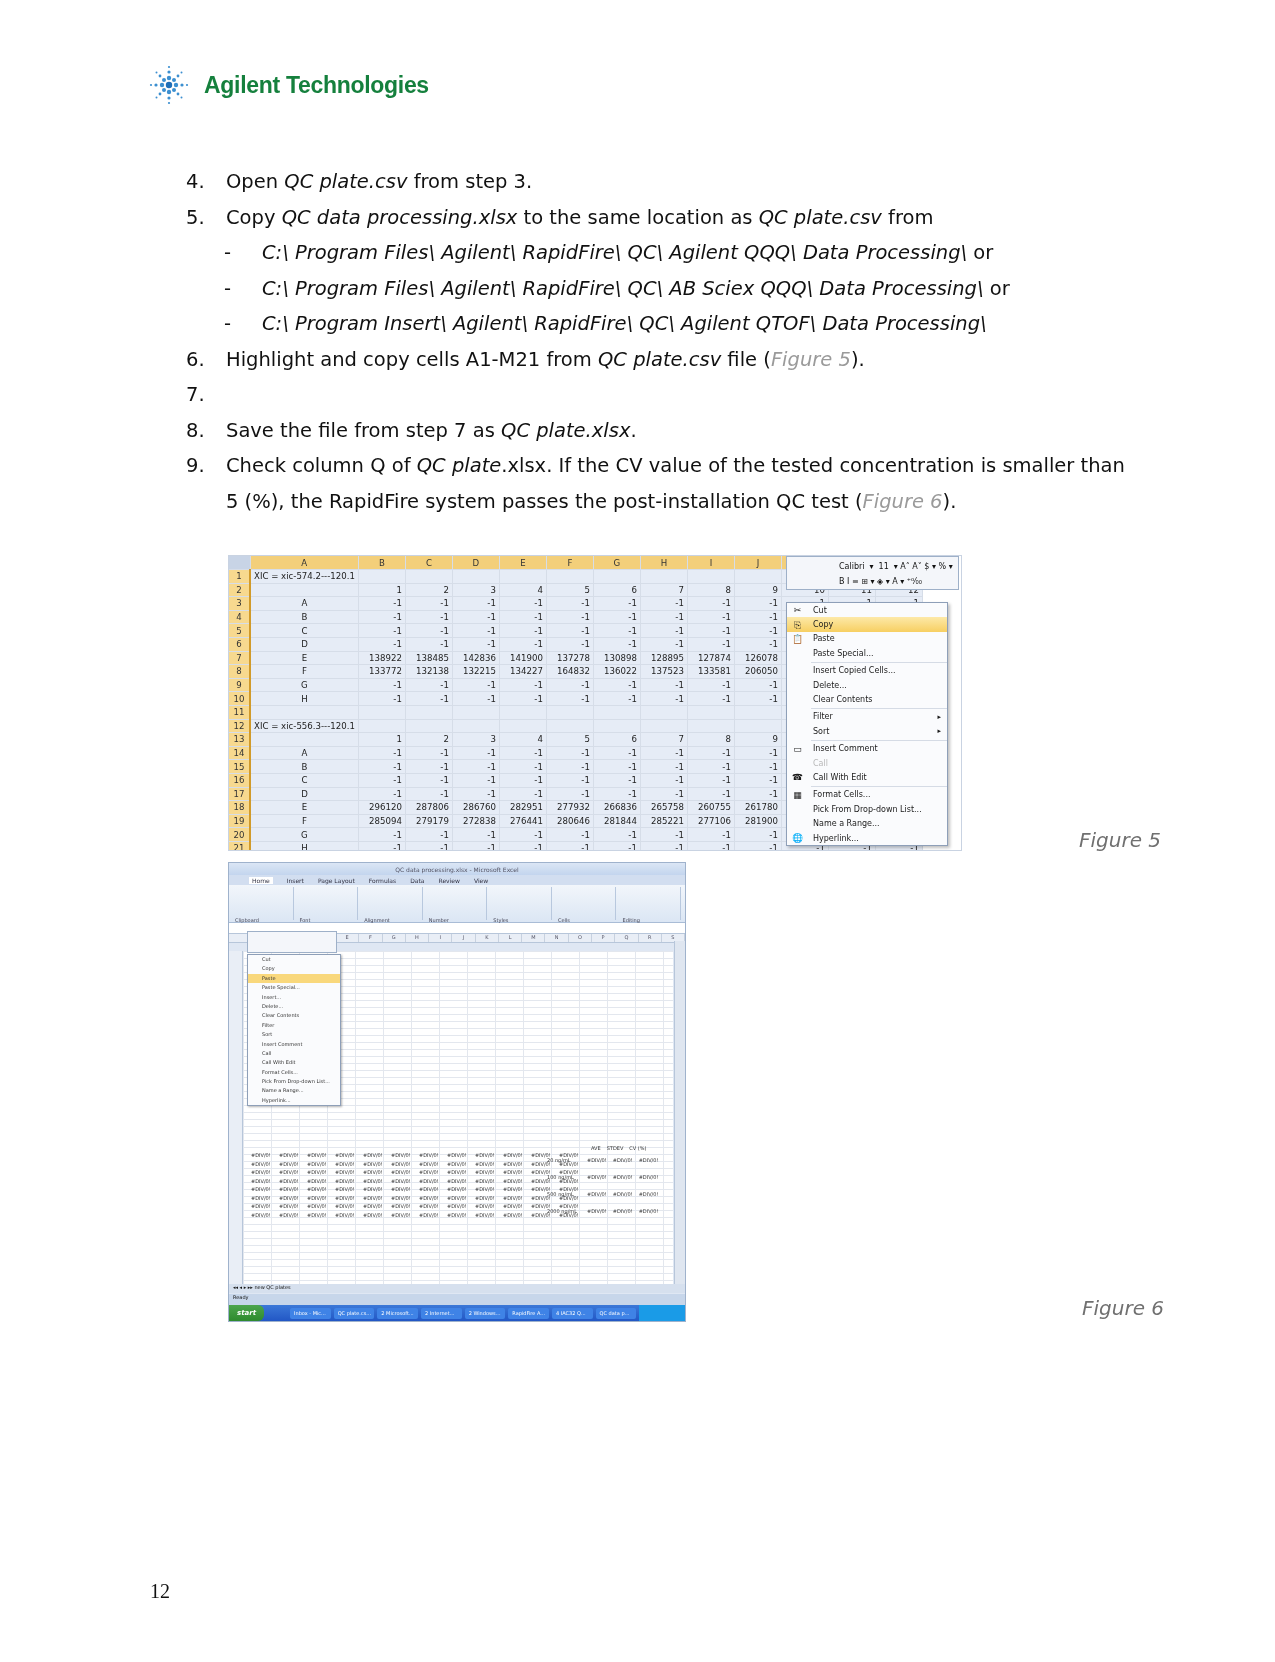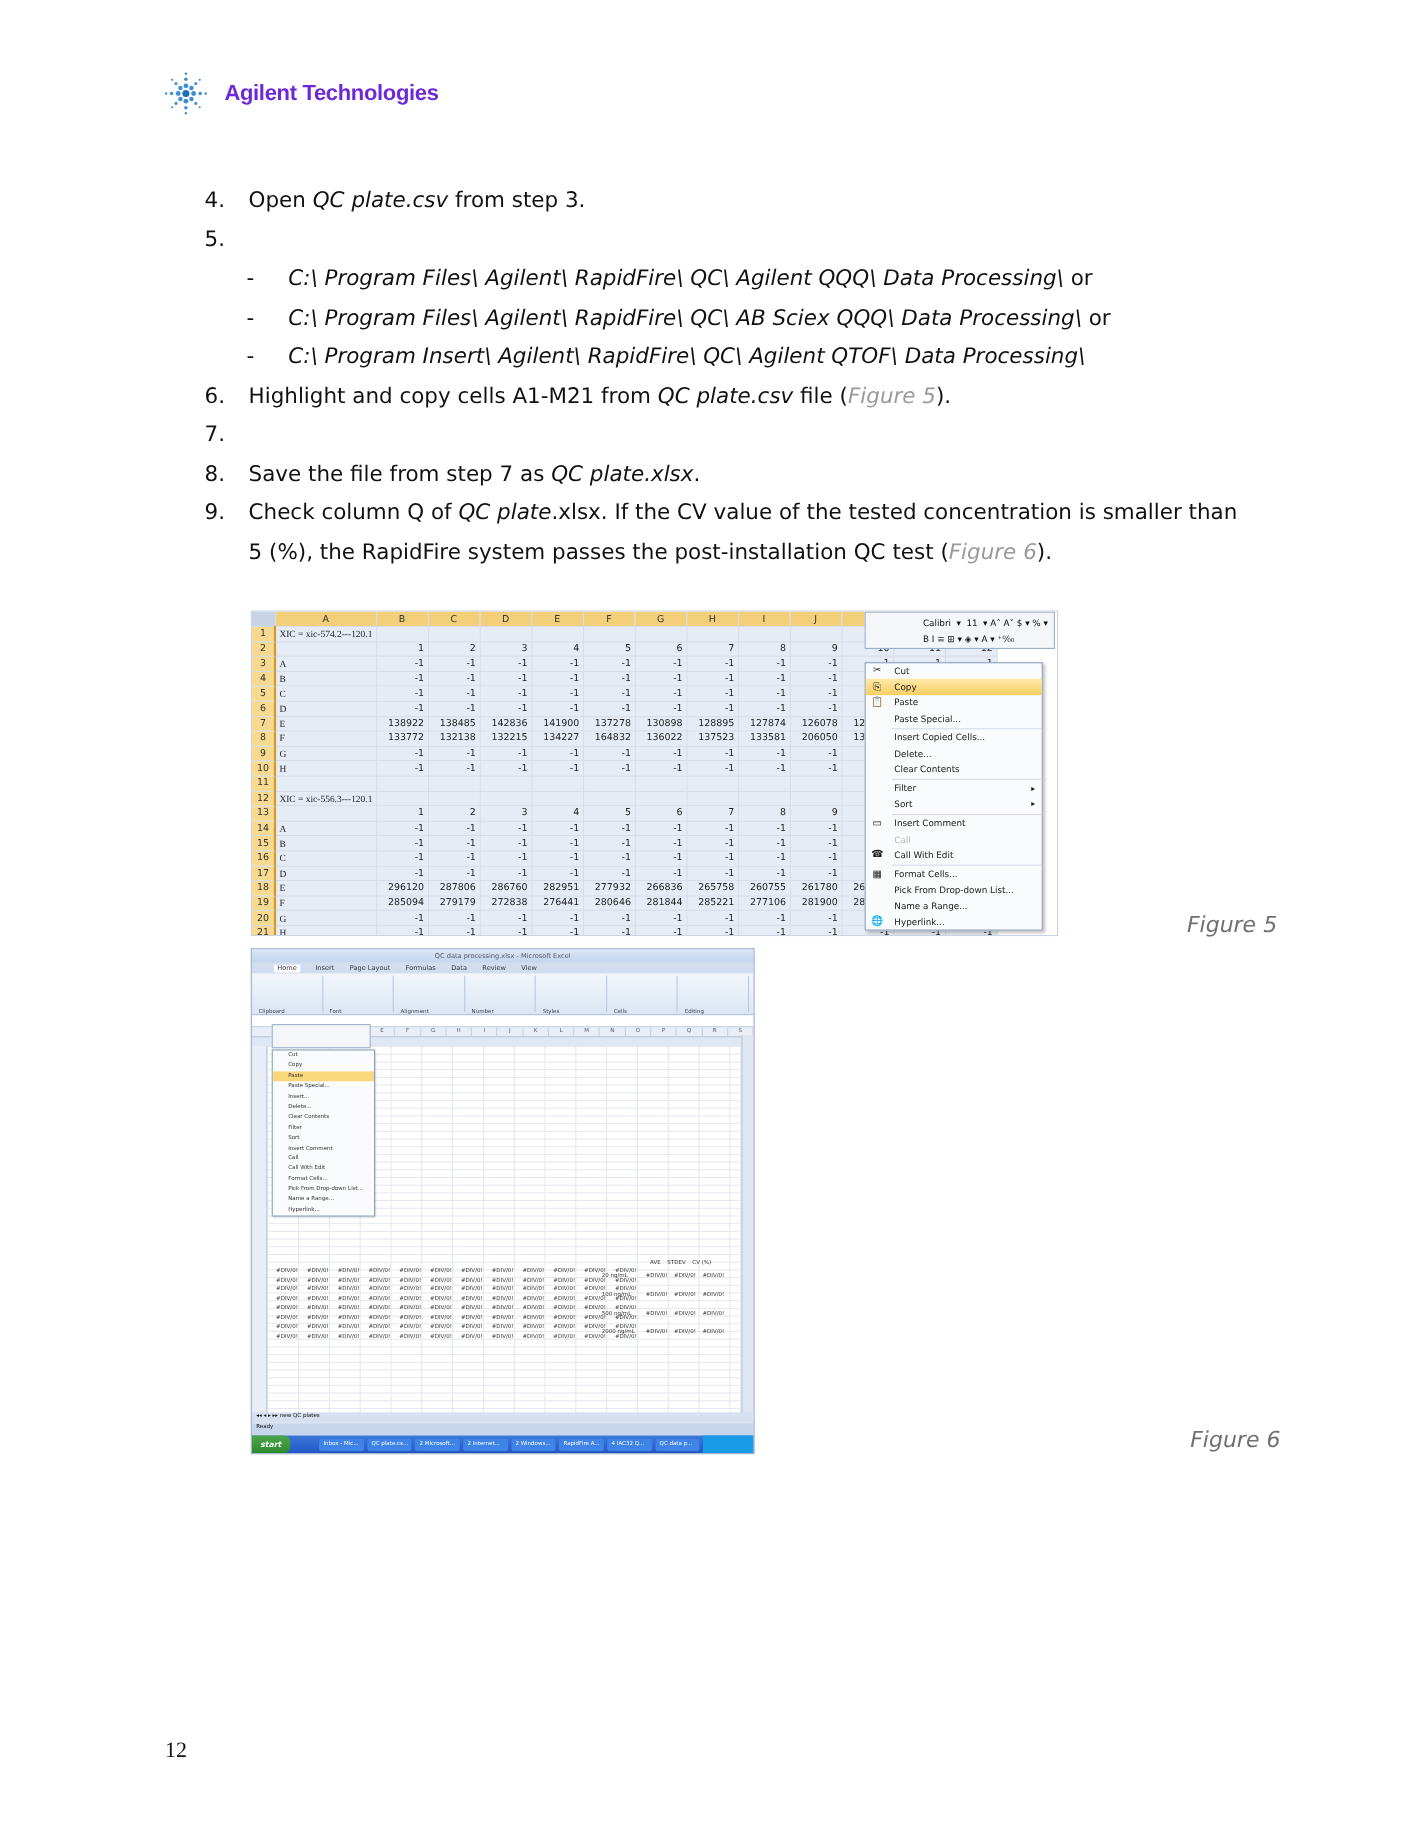--- a/index.html
+++ b/index.html
@@ -1,36 +1,36 @@
 <!DOCTYPE html>
 <html><head>
 <meta charset="utf-8">
 <style>
   html,body{margin:0;padding:0;background:#fff;}
   body{width:1275px;height:1662px;position:relative;overflow:hidden;font-family:"Liberation Sans",sans-serif;color:#111;}
   .logo{position:absolute;left:146px;top:62px;display:flex;align-items:center;gap:12px;}
   .logo-mark{width:46px;height:46px;position:relative;}
-  .logo-text{font-family:"Liberation Sans",sans-serif;font-weight:bold;font-size:20px;color:#6d28d9;letter-spacing:-0.3px;}
+  .logo-text{font-family:"Liberation Sans",sans-serif;font-weight:bold;font-size:23px;color:#15803d;letter-spacing:-0.3px;}
   .steps{position:absolute;left:186px;top:164px;width:980px;font-family:"DejaVu Sans",sans-serif;font-size:19.5px;line-height:35.5px;color:#111;}
   .step{display:flex;}
   .step .num{width:40px;flex:none;}
   .step.sub .num{width:76px;padding-left:38px;box-sizing:border-box;}
   .step.cont{padding-left:40px;}
   .i{font-style:italic;}
   .ref{color:#9a9a9a;font-style:italic;}
   .fig-label{position:absolute;font-family:"DejaVu Sans",sans-serif;font-style:italic;font-size:20px;color:#707070;}
   .page-num{position:absolute;left:150px;top:1580px;font-family:"Liberation Serif",serif;font-size:20px;}
 
   
   .fig5{position:absolute;left:228px;top:555px;width:732px;height:294px;background:#fff;border:1px solid #c9d3e2;overflow:hidden;font-family:"DejaVu Sans",sans-serif;}
   .grid{position:absolute;left:0;top:0;}
   .grid table{border-collapse:collapse;font-size:8.6px;}
   .grid td{height:12.6px;padding:0 3px;border-right:1px solid #d6dde8;border-bottom:1px solid #d6dde8;background:#e6ecf6;text-align:right;white-space:nowrap;color:#222;}
   .grid td.rh{background:#f7d98f;text-align:center;color:#333;width:14px;border-right:2px solid #d19a2a;}
-  .grid td.lbl{text-align:left;font-family:Liberation Serif, serif;}
+  .grid td.lbl{text-align:center;}
   .grid tr.hdr td{background:#f3cf7a;text-align:center;color:#333;height:13px;}
   .grid tr.hdr td.corner{background:#c8d4e6;}
   .mini-tb{position:absolute;left:557px;top:0;width:173px;height:34px;background:#f4f6fa;border:1px solid #9eb0c8;font-size:8px;padding:2px 4px;box-sizing:border-box;}
   .mini-tb div{height:15px;display:flex;align-items:center;gap:5px;margin-left:48px;}
   .ctx{position:absolute;left:557px;top:46px;width:160px;background:#fafbfd;border:1px solid #8e9fb8;box-shadow:2px 2px 3px rgba(0,0,0,.25);font-size:8px;}
   .ctx .item{height:14.4px;display:flex;align-items:center;padding-left:26px;position:relative;color:#1a1a1a;}
   .ctx .item.sel{background:linear-gradient(#fde9a8,#f7cf62);}
   .ctx .item.dis{color:#b8b8b8;}
   .ctx .item .ic{position:absolute;left:5px;width:11px;height:10px;font-size:9px;line-height:10px;text-align:center;}
   .ctx .item .arrow{position:absolute;right:6px;font-size:7px;}
@@ -105,20 +105,21 @@
   <span class="logo-text">Agilent Technologies</span>
 </div>
 
 <div class="steps">
   <div class="step">
     <span class="num">4.</span>
     <span><span>Open </span><span class="i">QC plate.csv</span><span> from step 3.</span></span>
   </div>
   <div class="step">
     <span class="num">5.</span>
+    <span><span>Copy </span><span class="i">QC data processing.xlsx</span><span> to the same location as </span><span class="i">QC plate.csv</span><span> from</span></span>
   </div>
   <div class="step sub">
     <span class="num">-</span>
     <span><span class="i">C:\ Program Files\ Agilent\ RapidFire\ QC\ Agilent QQQ\ Data Processing\</span><span> or</span></span>
   </div>
   <div class="step sub">
     <span class="num">-</span>
     <span><span class="i">C:\ Program Files\ Agilent\ RapidFire\ QC\ AB Sciex QQQ\ Data Processing\</span><span> or</span></span>
   </div>
   <div class="step sub">

